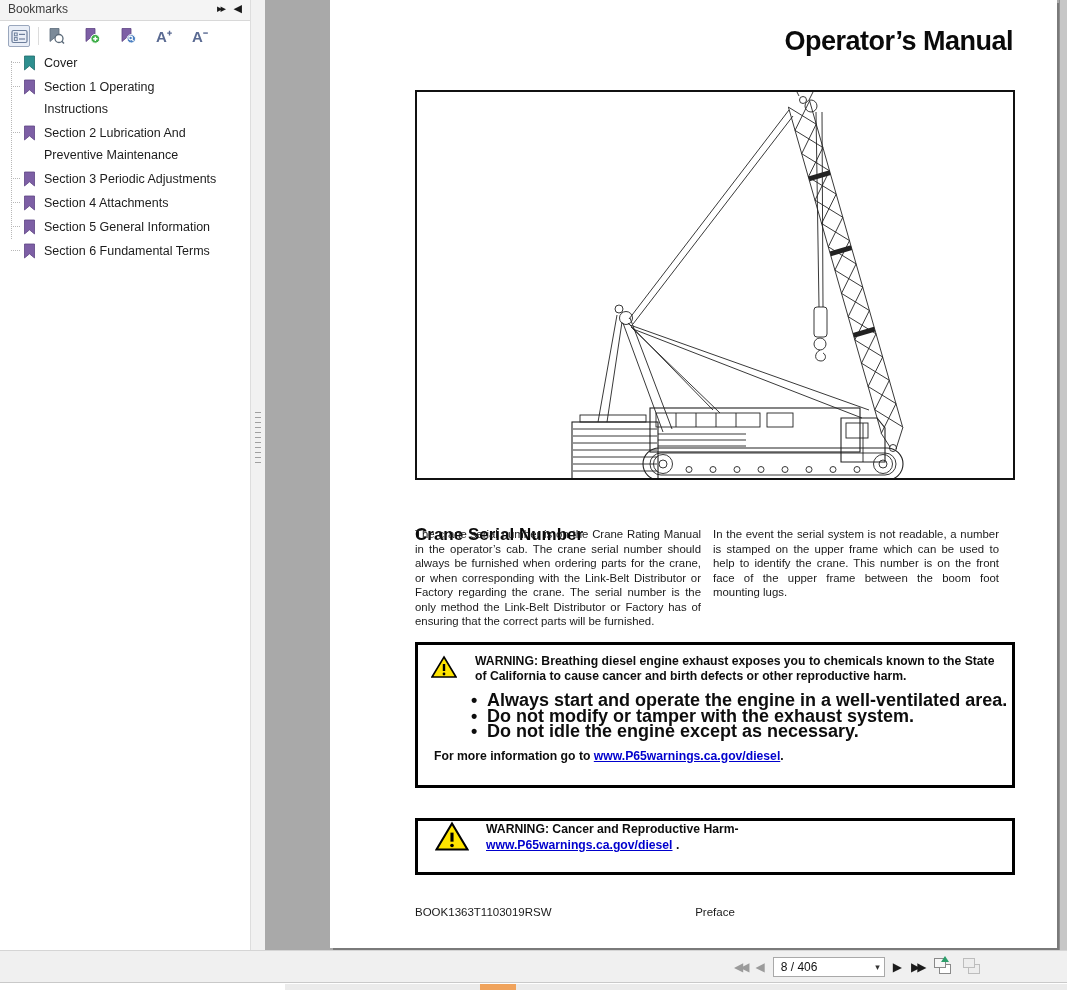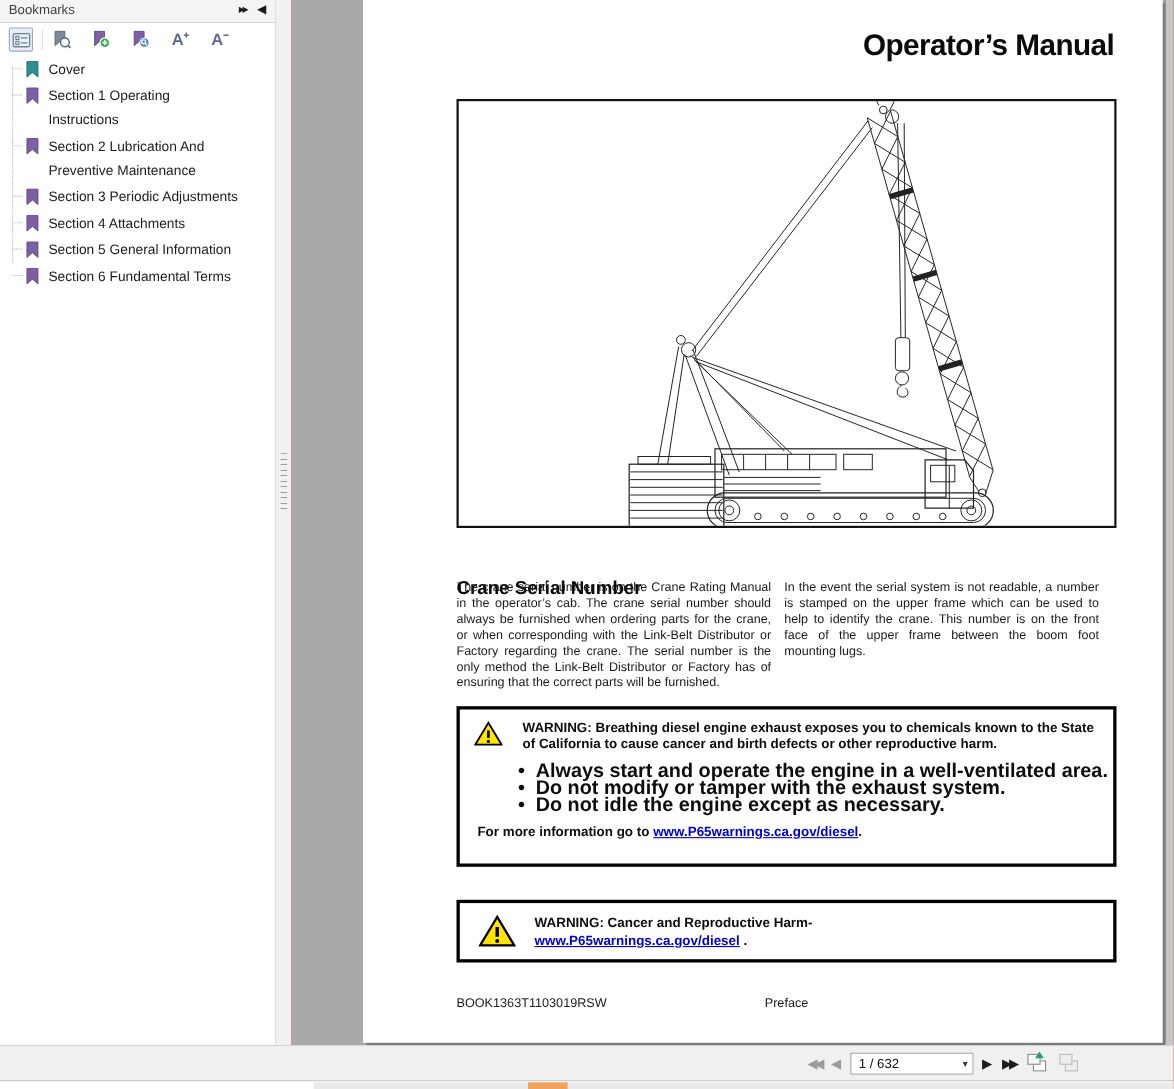--- a/index.html
+++ b/index.html
@@ -55,21 +55,21 @@
   .warn-head{ display:flex; padding:9px 12px 0 13px; }
   .warn-tri{ flex:0 0 26px; margin-top:1px; }
   .warn-headtext{ margin-left:18px; font-size:12.2px; font-weight:bold; line-height:15px; color:#0d0d0d; }
   .warn-bullets{ list-style:none; margin-top:9px; padding-left:53px; }
   .warn-bullets li{ position:relative; font-size:18px; font-weight:bold; line-height:15.5px; padding-left:16px; color:#0d0d0d; }
   .warn-bullets li::before{ content:"•"; position:absolute; left:0; top:0; }
   .warn-foot{ padding:9px 12px 0 16px; font-size:12.2px; font-weight:bold; color:#0d0d0d; }
   a.plink{ color:#0000cd; text-decoration:underline; font-weight:bold; cursor:pointer; }
 
   .warn2{ position:absolute; left:0; top:818px; width:600px; height:57px; border:3px solid #000; background:#fff;
-          display:flex; align-items:center; padding-left:17px; }
+          display:flex; align-items:flex-start; padding-left:17px; }
   .warn2-text{ margin-left:17px; font-size:12.2px; font-weight:bold; line-height:16px; color:#0d0d0d; }
 
   .page-foot{ position:absolute; left:0; top:906px; width:600px; font-size:11.5px; color:#1a1a1a; }
   .foot-code{ position:absolute; left:0; top:0; }
   .foot-center{ position:absolute; left:50%; transform:translateX(-50%); top:0; }
 
   
   .statusbar{ position:absolute; left:0; top:950px; width:1067px; height:32px; background:#f0f0f0;
               border-top:1px solid #d5d5d5; display:flex; align-items:center; }
   .nav{ display:flex; align-items:center; margin-left:733px; gap:7px; }
@@ -339,21 +339,21 @@
       </div>
     </div>
     <div class="scroll-track"></div>
   </div>
 
   <div class="statusbar">
     <div class="nav">
       <span class="nav-btn gray">◀◀</span>
       <span class="nav-btn gray single">◀</span>
       <div class="page-box">
-        <span class="val">1 / 632</span>
+        <span class="val">8 / 406</span>
         <span class="caret">▾</span>
       </div>
       <span class="nav-btn dark single">▶</span>
       <span class="nav-btn dark">▶▶</span>
       <span class="view-ico">
         <span class="r2"></span>
         <span class="r1"></span>
         <span class="arrow"></span>
       </span>
       <span class="view-ico disabled">

